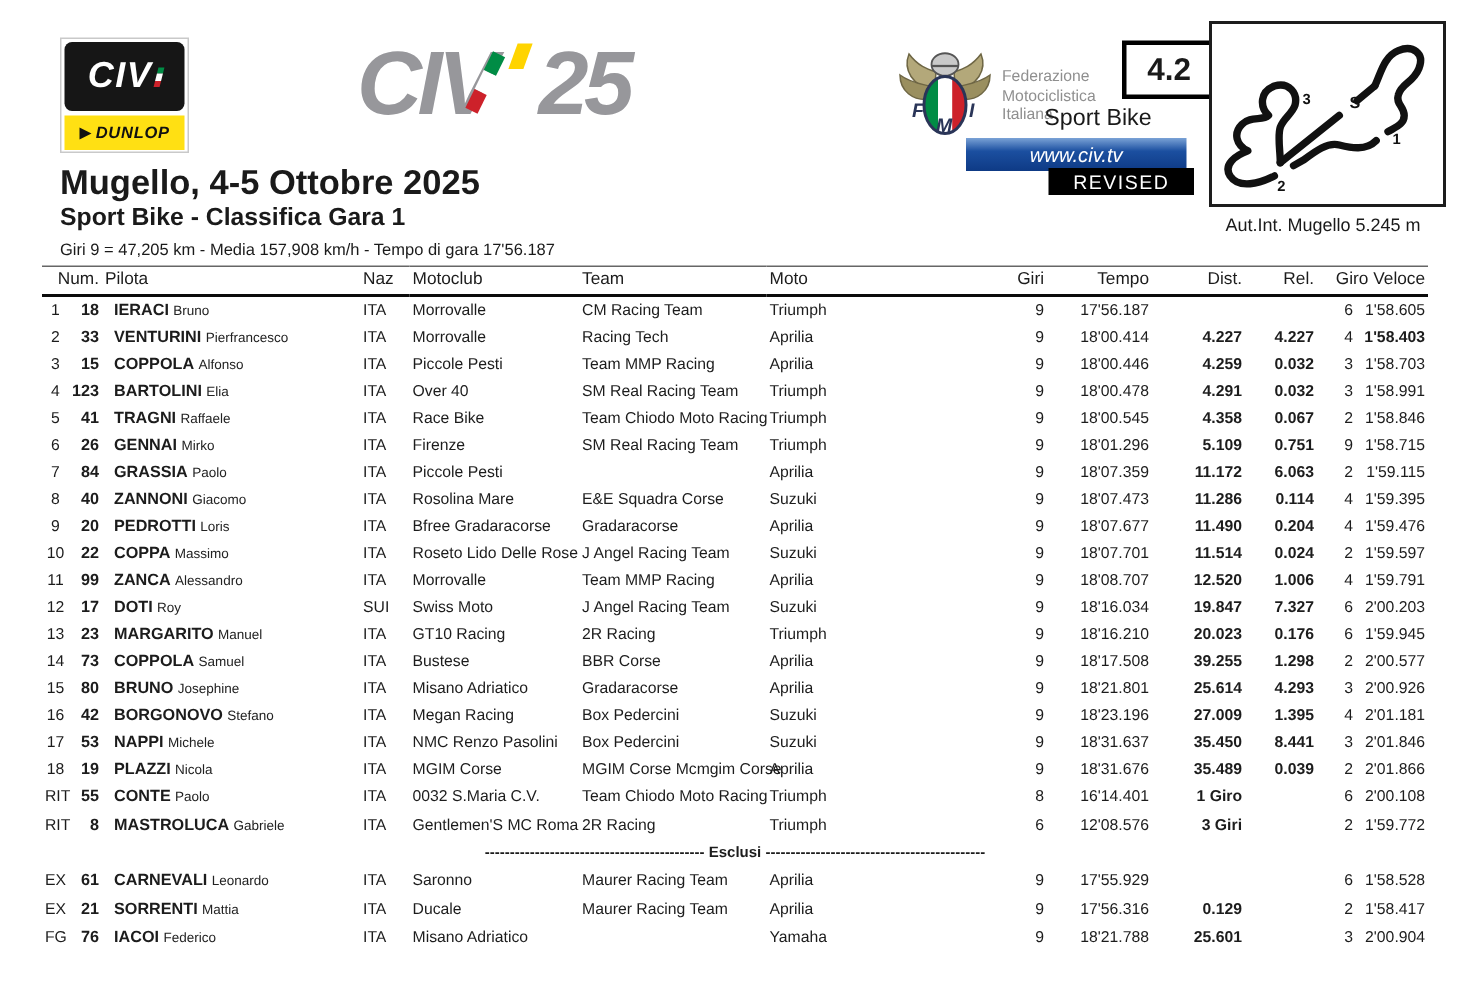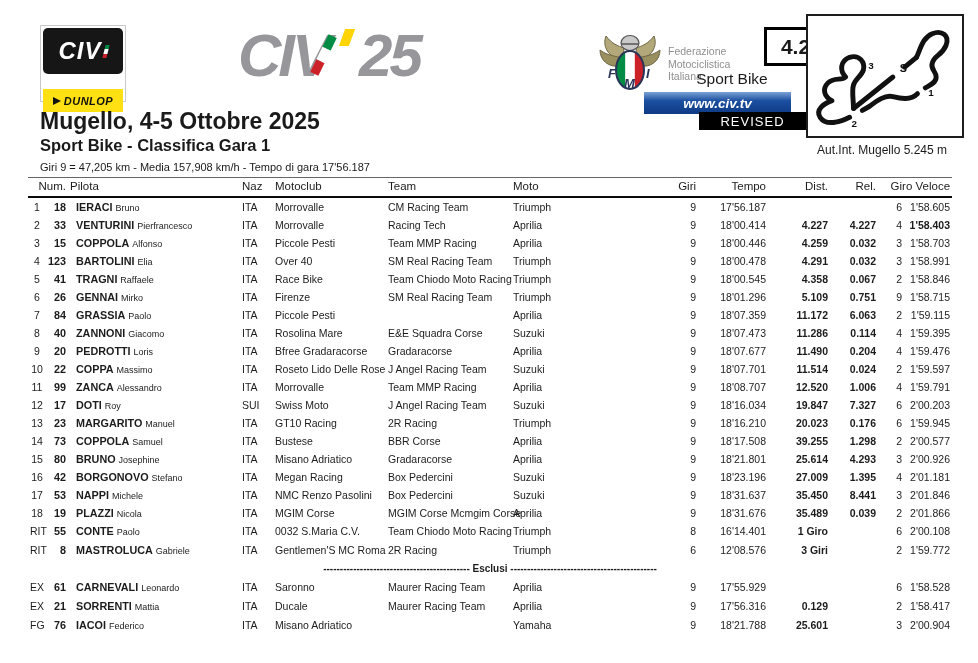--- a/index.html
+++ b/index.html
@@ -7,46 +7,46 @@
         font-family:"Liberation Sans",sans-serif;color:#1a1a1a;}
 
   
   .logo-box{position:absolute;left:40px;top:25px;width:86px;height:77px;border:1px solid #c9c9c9;
             background:#fff;box-sizing:border-box;padding:2px;}
   .logo-box .civ-black{height:46px;background:#161616;border-radius:5px;display:flex;
             align-items:center;justify-content:center;}
   .civ-black .txt{color:#fff;font-weight:bold;font-style:italic;font-size:24px;letter-spacing:1px;}
   .mini-flag{display:inline-block;width:4px;height:13px;margin-left:2px;transform:skewX(-14deg);}
   .mini-flag i{display:block;width:4px;height:4.3px;}
-  .logo-box .dunlop{margin-top:15px;height:23px;background:#ffe013;display:flex;
+  .logo-box .dunlop{margin-top:3px;height:23px;background:#ffe013;display:flex;
             align-items:center;justify-content:center;}
   .dunlop .arrow{width:0;height:0;border-left:8px solid #111;border-top:4px solid transparent;
             border-bottom:4px solid transparent;margin-right:3px;}
   .dunlop .txt{font-weight:bold;font-style:italic;font-size:11px;color:#111;letter-spacing:.5px;}
 
   .civ25{position:absolute;left:238px;top:26px;display:flex;align-items:flex-start;}
   .civ25 .big{font-size:60px;line-height:60px;font-weight:bold;font-style:italic;
             color:#97979b;letter-spacing:-3px;}
   .flag-stripe{display:inline-block;margin:8px 4px 0 -10px;transform:rotate(26deg);}
   .flag-stripe i{display:block;width:9px;height:14px;}
   .apostrophe{display:inline-block;width:10px;height:17px;background:#ffd400;
             transform:skewX(-20deg);margin:3px 7px 0 10px;}
 
   .fmi-emblem{position:absolute;left:596px;top:30px;}
   .fmi-text{position:absolute;left:668px;top:45px;font-size:10.5px;line-height:12.5px;color:#8f8f8f;}
 
   .civtv{position:absolute;left:644px;top:92px;width:147px;height:22px;
          background:linear-gradient(180deg,#7aa2d6 0%,#1b4fa0 40%,#0e3a85 100%);
          display:flex;align-items:center;justify-content:center;color:#fff;
-         font-weight:bold;font-style:italic;font-size:13.5px;}
-  .class-num{position:absolute;left:764px;top:27px;width:57px;height:33px;border:3px solid #000;
+         font-weight:normal;font-style:italic;font-size:13.5px;}
+  .class-num{position:absolute;left:748px;top:27px;width:57px;height:33px;border:3px solid #000;
          display:flex;align-items:center;justify-content:center;font-size:21px;font-weight:bold;background:#fff;}
   .class-name{position:absolute;left:664px;top:70px;width:136px;text-align:center;
          font-size:15.5px;font-weight:normal;}
-  .revised{position:absolute;left:699px;top:112px;width:107px;height:18px;background:#000;
+  .revised{position:absolute;left:699px;top:112px;width:97px;height:18px;background:#000;
          color:#fff;display:flex;align-items:center;justify-content:center;font-size:13px;letter-spacing:1px;}
 
   .track-box{position:absolute;left:806px;top:14px;width:158px;height:124px;border:2px solid #1d1d1d;
          background:#fff;box-sizing:border-box;}
   .track-caption{position:absolute;left:786px;top:143px;width:192px;text-align:center;font-size:12px;}
 
   
   .ev-title{position:absolute;left:40px;top:108px;font-size:23px;font-weight:bold;}
   .ev-session{position:absolute;left:40px;top:136px;font-size:16.5px;font-weight:bold;}
   .ev-info{position:absolute;left:40px;top:161px;font-size:11px;}

